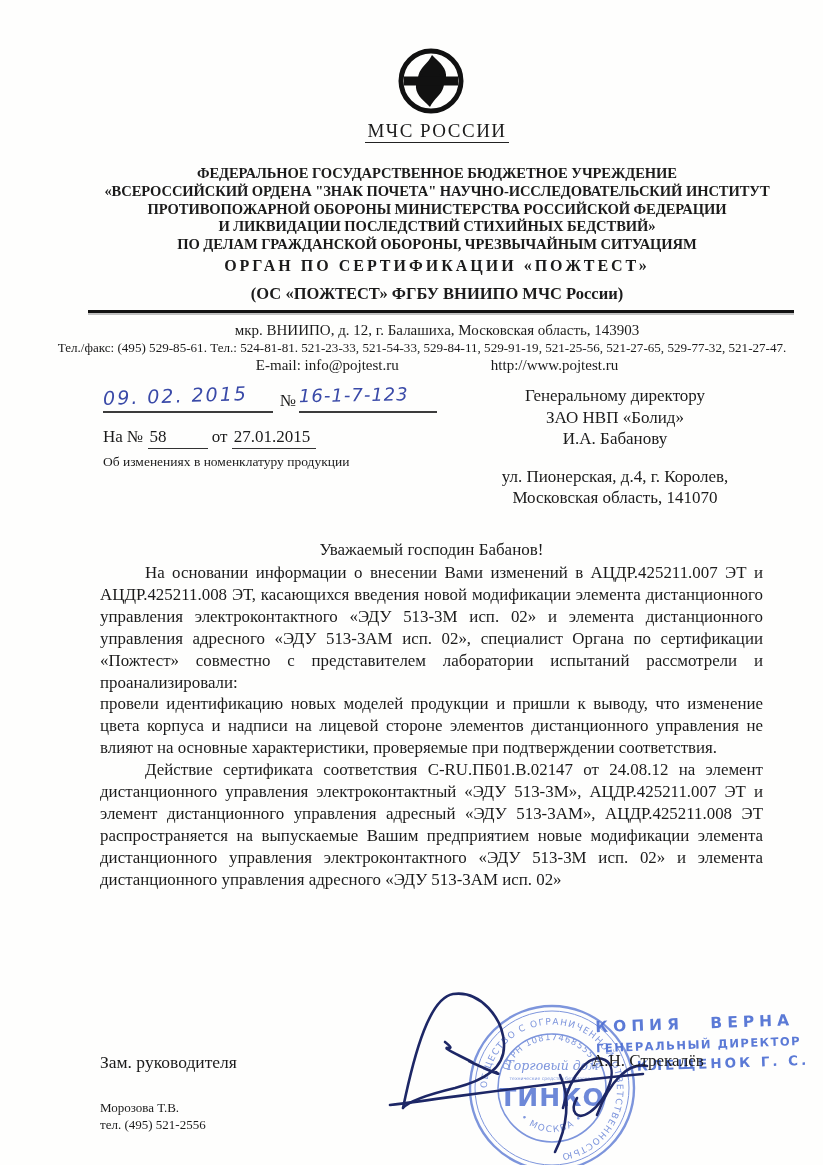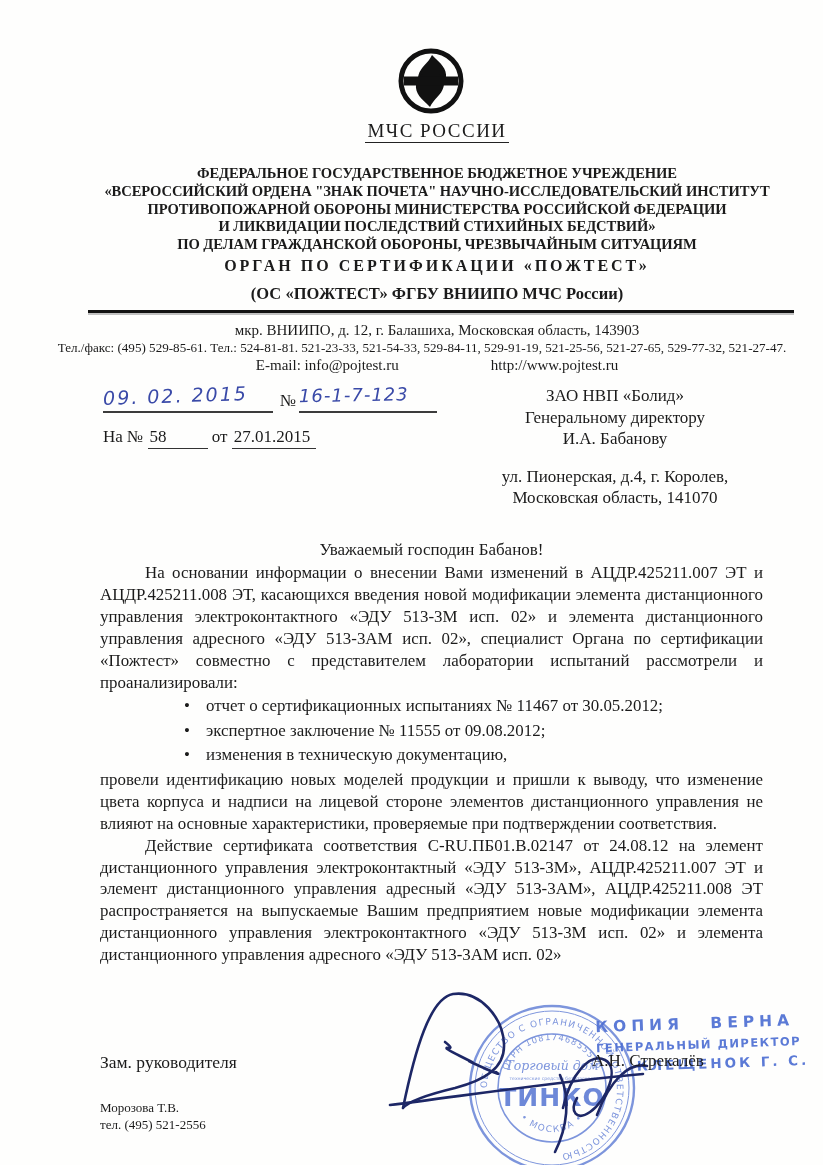--- a/index.html
+++ b/index.html
@@ -103,39 +103,35 @@
   <div class="abs ref-no-sign">№</div>
   <div class="abs ref-num">
     <div class="hand">16-1-7-123</div>
   </div>
   <div class="abs reply-line">
     <span>На №</span>
     <span class="u u1">58</span>
     <span>от</span>
     <span class="u">27.01.2015</span>
   </div>
+  <div class="abs subject">Об изменениях в номенклатуру продукции</div>
 
   <div class="abs recipient">
+    <div>Генеральному директору</div>
     <div>ЗАО НВП «Болид»</div>
-    <div>Генеральному директору</div>
     <div>И.А. Бабанову</div>
     <div class="addr">
       <div>ул. Пионерская, д.4, г. Королев,</div>
       <div>Московская область, 141070</div>
     </div>
   </div>
 
   <div class="abs body-col">
     <div class="salutation">Уважаемый господин Бабанов!</div>
     <p class="para indent">На основании информации о внесении Вами изменений в АЦДР.425211.007 ЭТ и АЦДР.425211.008 ЭТ, касающихся введения новой модификации элемента дистанционного управления электроконтактного «ЭДУ 513-3М исп. 02» и элемента дистанционного управления адресного «ЭДУ 513-3АМ исп. 02», специалист Органа по сертификации «Пожтест» совместно с представителем лаборатории испытаний рассмотрели и проанализировали:</p>
-    <ul class="blist">
-      <li>отчет о сертификационных испытаниях № 11467 от 30.05.2012;</li>
-      <li>экспертное заключение № 11555 от 09.08.2012;</li>
-      <li>изменения в техническую документацию,</li>
-    </ul>
     <p class="para">провели идентификацию новых моделей продукции и пришли к выводу, что изменение цвета корпуса и надписи на лицевой стороне элементов дистанционного управления не влияют на основные характеристики, проверяемые при подтверждении соответствия.</p>
     <p class="para indent">Действие сертификата соответствия С-RU.ПБ01.В.02147 от 24.08.12  на элемент дистанционного управления электроконтактный «ЭДУ 513-3М», АЦДР.425211.007 ЭТ и элемент дистанционного управления адресный «ЭДУ 513-3АМ», АЦДР.425211.008 ЭТ распространяется на выпускаемые Вашим предприятием новые модификации элемента дистанционного управления электроконтактного «ЭДУ 513-3М исп. 02» и элемента дистанционного управления адресного «ЭДУ 513-3АМ исп. 02»</p>
   </div>
 
   <div class="abs position-title">Зам. руководителя</div>
   <div class="abs signer-name">А.Н. Стрекалёв</div>
   <div class="abs footer-exec">
     <div>Морозова Т.В.</div>
     <div>тел. (495) 521-2556</div>
   </div>

